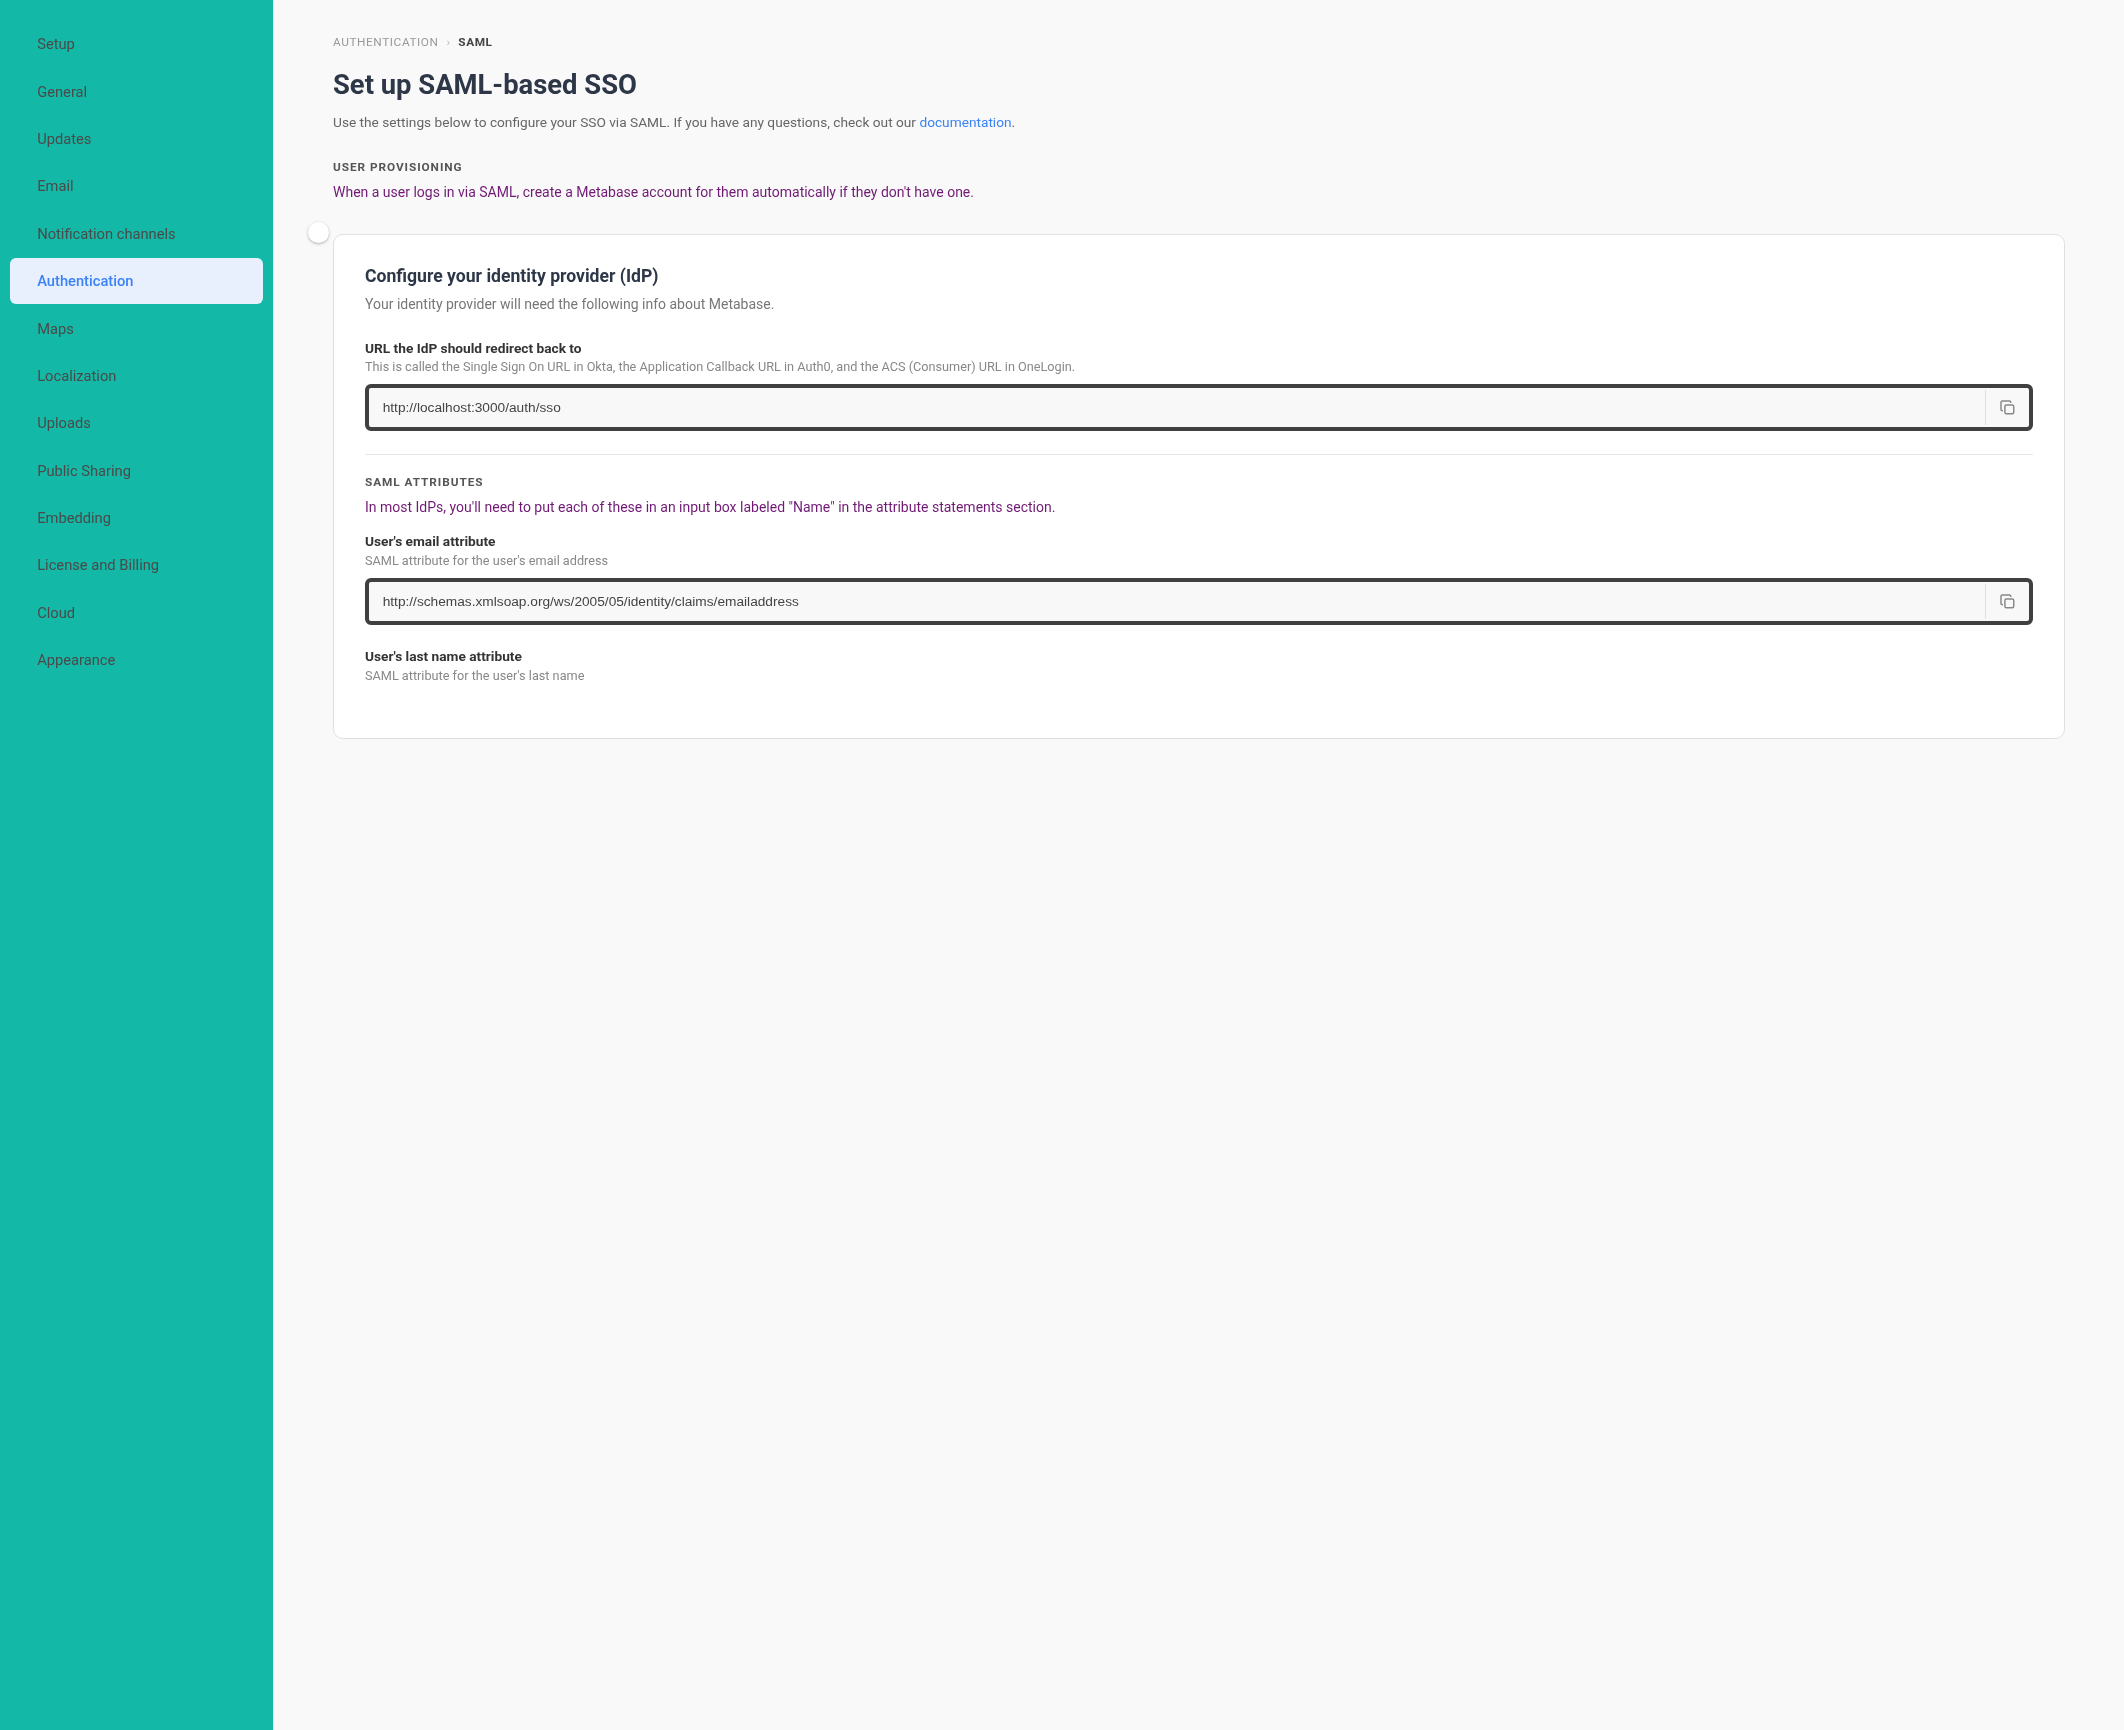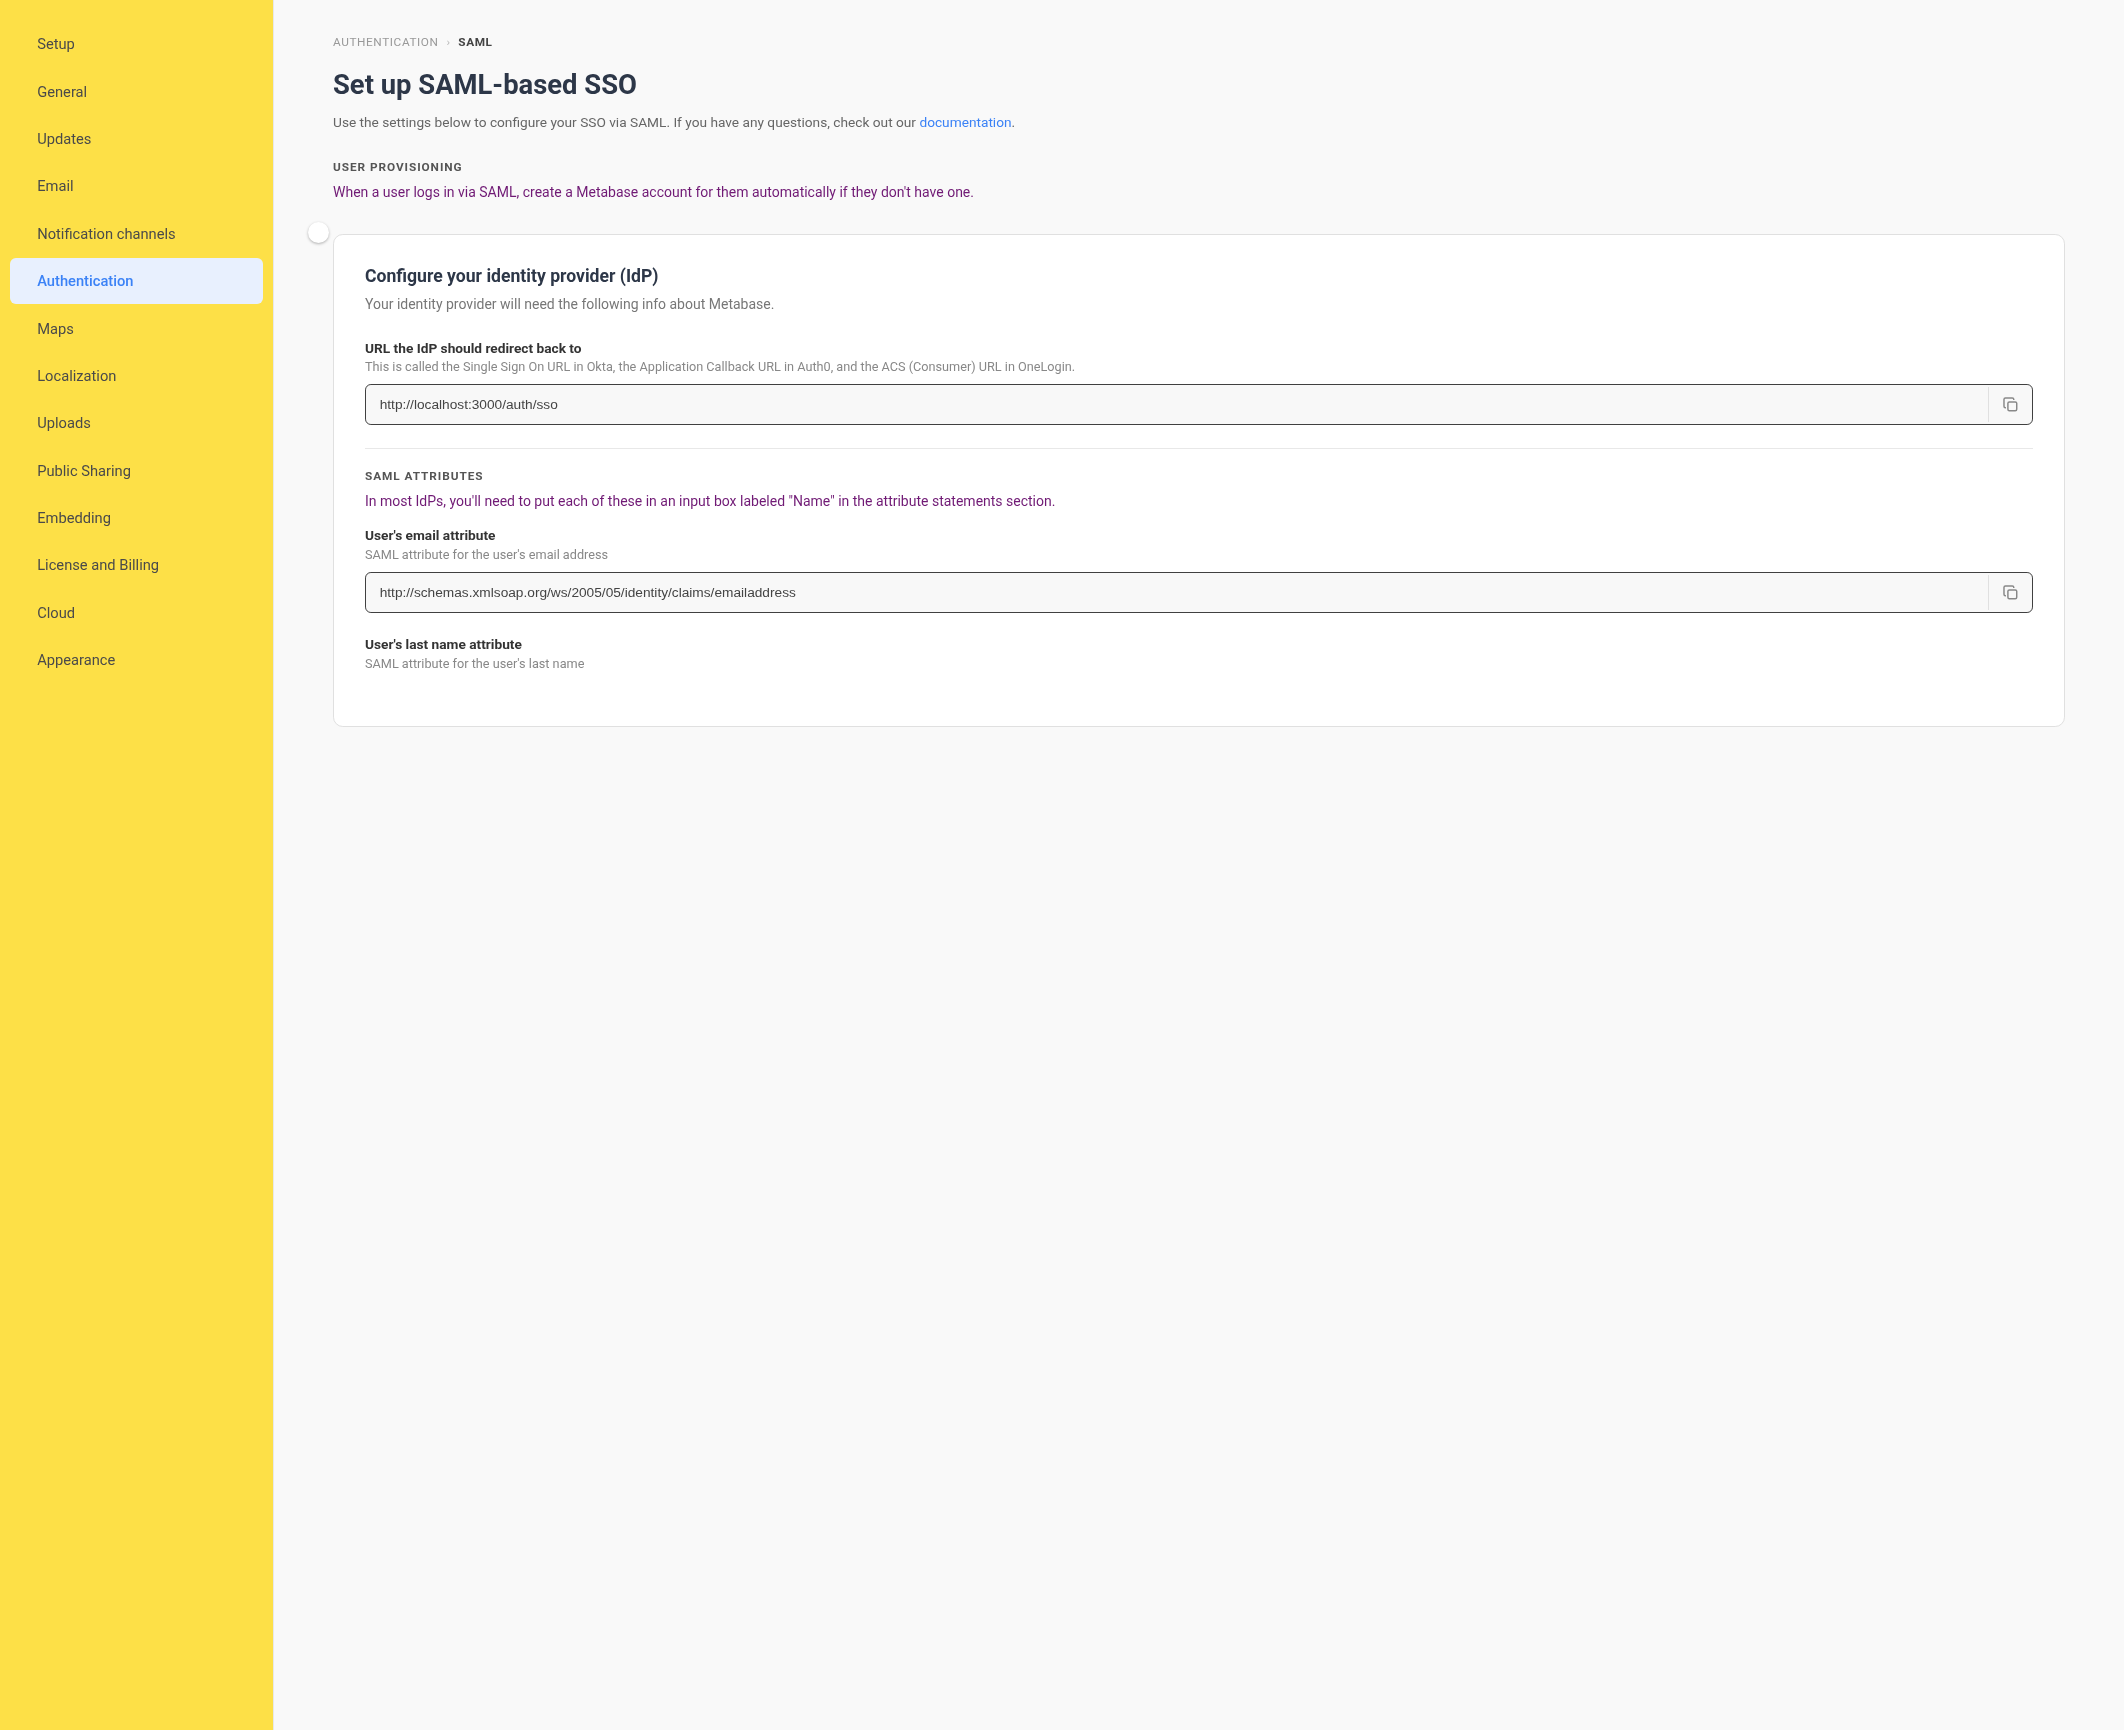--- a/index.html
+++ b/index.html
@@ -8,21 +8,21 @@
       background: #f9f9f9;
       color: #333;
       display: flex;
       min-height: 100vh;
     }
 
     
     .sidebar {
       width: 274px;
       min-width: 274px;
-      background: #fde047;
+      background: #14b8a6;
       border-right: 1px solid #e8e8e8;
       padding: 19.6px 0;
       min-height: 100vh;
     }
     .sidebar-item {
       padding: 13.7px 27.4px;
       font-size: 14.7px;
       color: #4a4a4a;
       cursor: pointer;
       border-radius: 5.9px;
@@ -155,21 +155,21 @@
       margin-bottom: 3.9px;
     }
     .field-description {
       font-size: 12.7px;
       color: #888;
       margin-bottom: 9.8px;
     }
     .field-input-row {
       display: flex;
       align-items: center;
-      border: 1px solid #404040;
+      border: 4px solid #404040;
       border-radius: 5.9px;
       background: #f8f8f8;
       overflow: hidden;
     }
     .field-input-row input {
       flex: 1;
       border: none;
       background: transparent;
       padding: 11.8px 13.7px;
       font-size: 13.7px;

